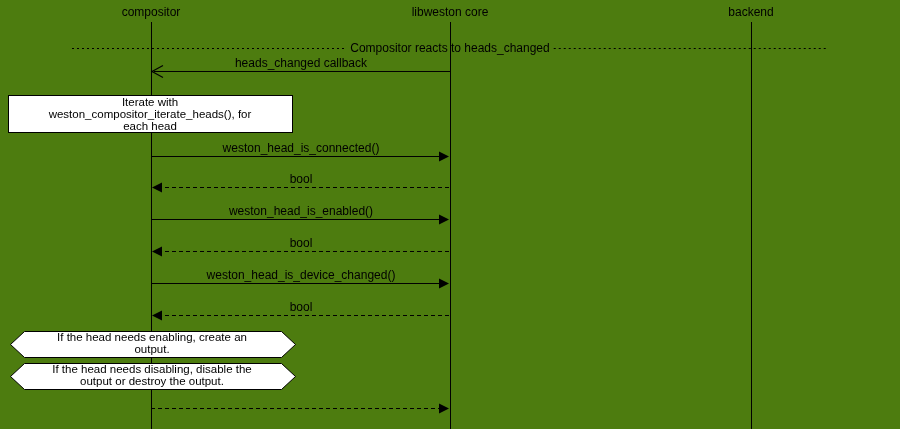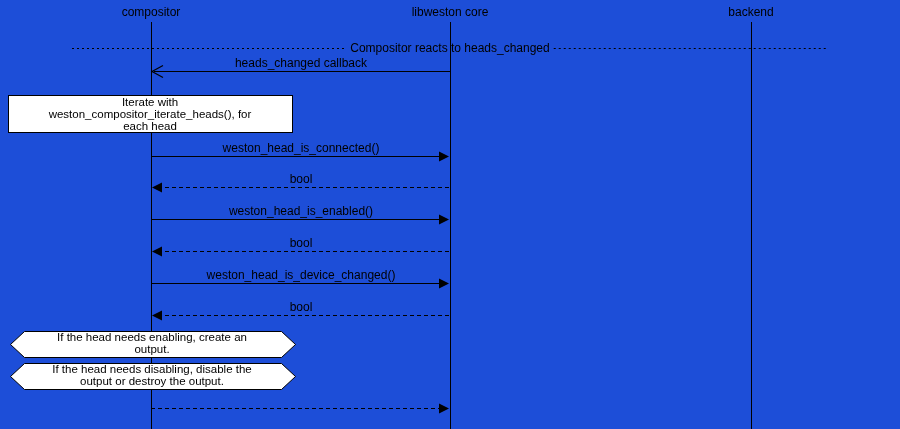--- a/index.html
+++ b/index.html
@@ -4,21 +4,21 @@
 <style>
   html, body {
     margin: 0;
     padding: 0;
     background: #ffffff;
   }
   #diagram-root {
     position: relative;
     width: 900px;
     height: 429px;
-    background: #1d4ed8;
+    background: #4d7c0f;
     font-family: "Liberation Sans", sans-serif;
     overflow: hidden;
   }
   svg#seq-svg {
     display: block;
     width: 900px;
     height: 429px;
   }
   .lifeline-label {
     font-family: "Liberation Sans", sans-serif;

